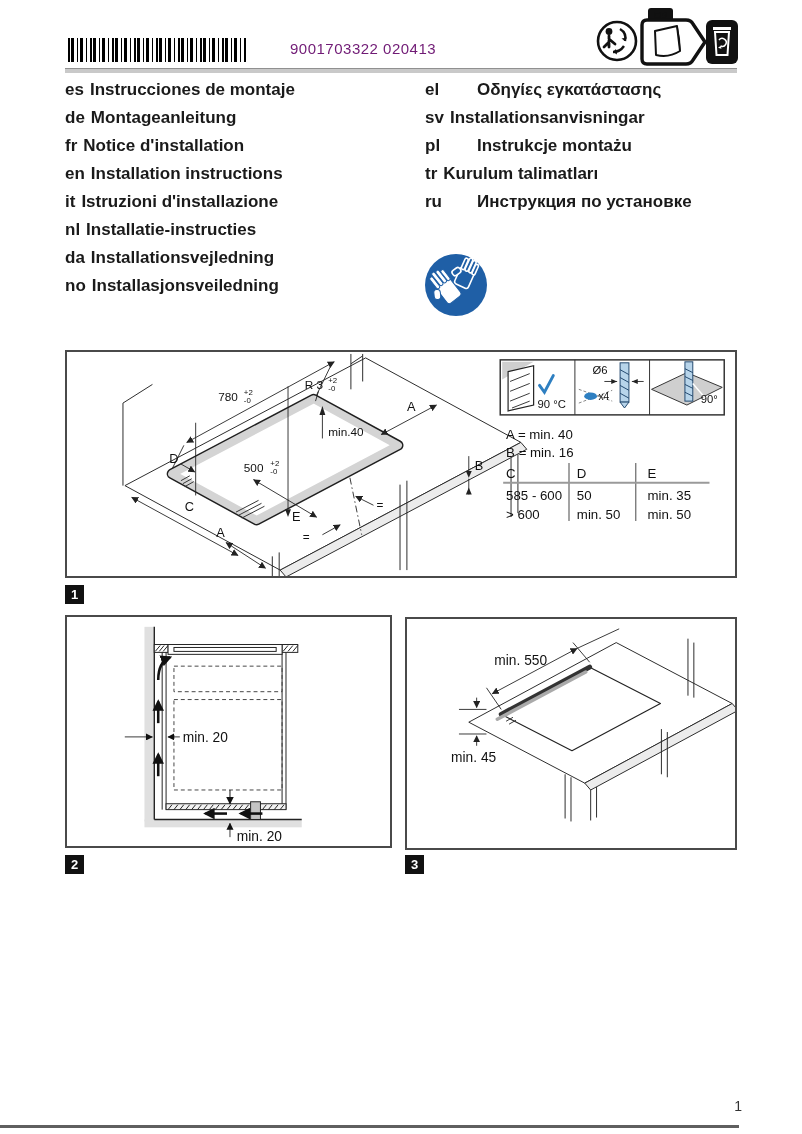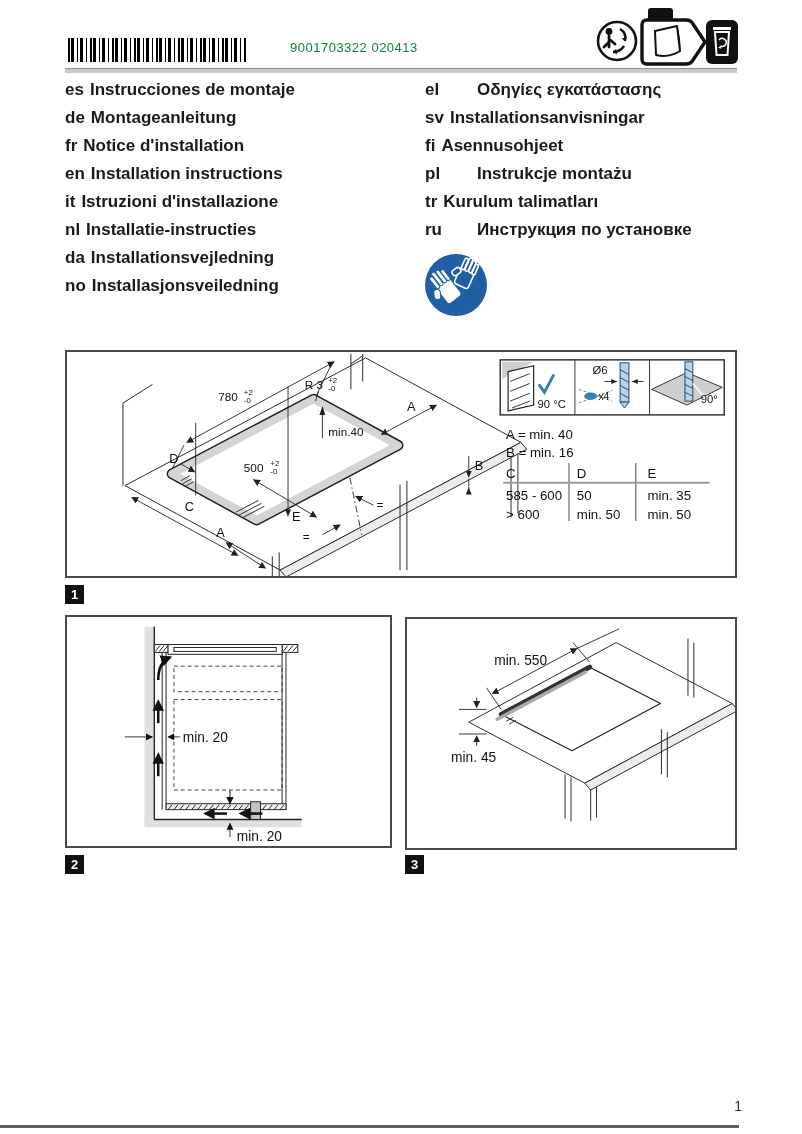--- a/index.html
+++ b/index.html
@@ -9,21 +9,21 @@
   }
   .abs{position:absolute;}
   
   .barcode{
     left:68px;top:38px;width:178px;height:24px;
     background:repeating-linear-gradient(90deg,
       #000 0 2px,#fff 2px 3px,#000 3px 6px,#fff 6px 9px,
       #000 9px 10px,#fff 10px 12px,#000 12px 15px,#fff 15px 18px,
       #000 18px 19px,#fff 19px 22px);
   }
-  .barcode-number{left:290px;top:40px;font-size:13px;letter-spacing:.5px;color:#15803d;}
+  .barcode-number{left:290px;top:40px;font-size:15px;letter-spacing:.5px;color:#701a75;}
   .top-rule{left:65px;top:68px;width:672px;height:4px;background:#c9c9c9;border-top:1px solid #909090;}
   
   .lang-col{top:80px;width:350px;}
   .lang-col.left{left:65px;}
   .lang-col.right{left:425px;}
   .lang-line{height:28px;font-weight:bold;font-size:17px;white-space:nowrap;}
   .lang-code{display:inline-block;margin-right:6px;}
   .lang-code.wide{width:40px;margin-right:12px;}
   
   .fig-frame{border:2px solid #4a4a4a;background:#fff;}
@@ -79,21 +79,20 @@
   <div class="lang-line"><span class="lang-code">en</span><span>Installation instructions</span></div>
   <div class="lang-line"><span class="lang-code">it</span><span>Istruzioni d'installazione</span></div>
   <div class="lang-line"><span class="lang-code">nl</span><span>Installatie-instructies</span></div>
   <div class="lang-line"><span class="lang-code">da</span><span>Installationsvejledning</span></div>
   <div class="lang-line"><span class="lang-code">no</span><span>Installasjonsveiledning</span></div>
 </div>
 
 <div class="abs lang-col right">
   <div class="lang-line"><span class="lang-code wide">el</span><span>Οδηγίες εγκατάστασης</span></div>
   <div class="lang-line"><span class="lang-code">sv</span><span>Installationsanvisningar</span></div>
-  <div class="lang-line"><span class="lang-code">fi</span><span>Asennusohjeet</span></div>
   <div class="lang-line"><span class="lang-code wide">pl</span><span>Instrukcje montażu</span></div>
   <div class="lang-line"><span class="lang-code">tr</span><span>Kurulum talimatları</span></div>
   <div class="lang-line"><span class="lang-code wide">ru</span><span>Инструкция по установке</span></div>
 </div>
 
 <svg class="abs" style="left:423px;top:252px" width="66" height="66" viewBox="0 0 66 66">
   <circle cx="33" cy="33" r="31" fill="#1f5fa6"></circle>
   <g transform="rotate(24 44 26)">
     <g fill="#1f5fa6" stroke="#fff" stroke-width="1.6" stroke-linejoin="round">
       <rect x="34" y="18" width="15" height="18" rx="2.5"></rect>

